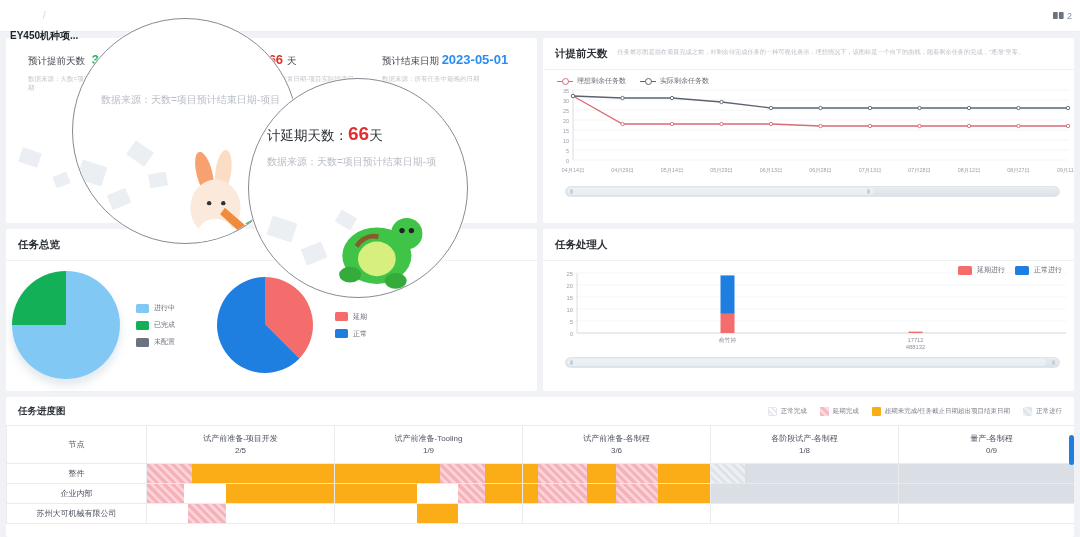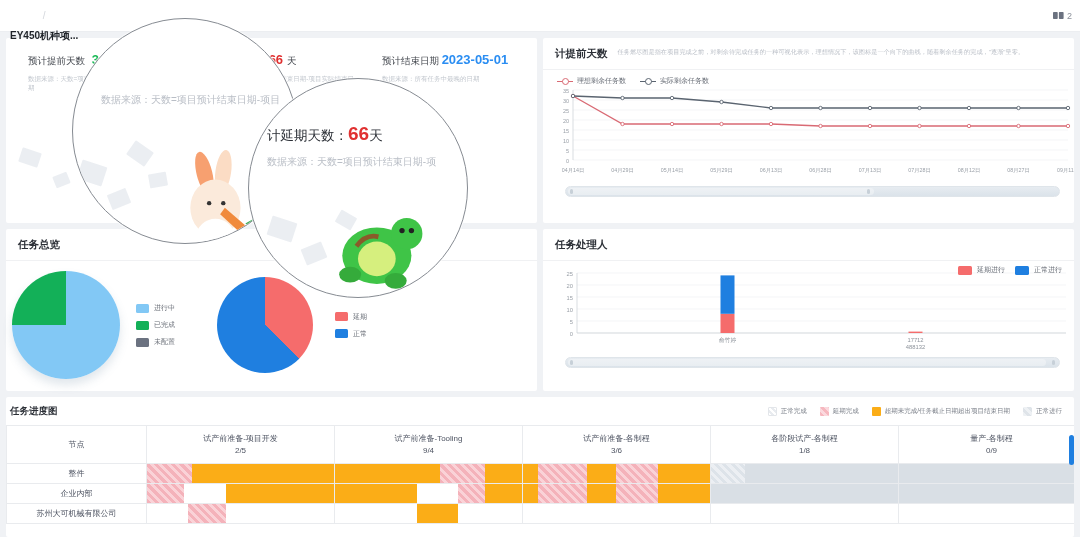--- a/index.html
+++ b/index.html
@@ -121,21 +121,21 @@
   .pie-legend { display: flex; flex-direction: column; gap: 7px; }
   .pl { display: flex; align-items: center; gap: 5px; font-size: 7px; color: #6a6f78; }
   .pl-sw { width: 13px; height: 9px; border-radius: 1.5px; }
 
   .ppl-card { height: 162px; }
   .ppl-legend { position: absolute; right: 12px; top: 36px; display: flex; gap: 10px; }
   .ppl-legend .pl-sw { width: 14px; height: 9px; }
 
   
   .prog-card { height: 140px; margin: 0 6px; overflow: hidden; }
-  .prog-hd { display:flex; align-items:center; padding: 8px 12px 7px 4px; text-align: right; }
+  .prog-hd { display:flex; align-items:center; padding: 8px 12px 7px 12px; text-align: right; }
   .prog-title { font-size: 9.5px; color: #2b2f36; font-weight: bold; }
   .prog-legend { margin-left: auto; display: flex; gap: 13px; align-items: center; }
   .plg { display: flex; align-items: center; gap: 4px; font-size: 6.5px; color: #7a7f88; }
   .plg-sw { width: 9px; height: 9px; border-radius: 1px; }
   .hatch-white { background:
       repeating-linear-gradient(45deg,#fff 0 2px,#e8ebef 2px 4px); border:1px solid #e3e6ea; }
   .hatch-pink { background:
       repeating-linear-gradient(45deg,#f6b8bf 0 3px,#fbd9de 3px 6px); }
   .hatch-grey { background:
       repeating-linear-gradient(45deg,#eef1f4 0 3px,#dfe4e9 3px 6px); }
@@ -503,21 +503,21 @@
         <tr>
           <th>
             <span class="n">节点</span>
           </th>
           <th>
             <span class="n">试产前准备-项目开发</span>
             <span class="n">2/5</span>
           </th>
           <th>
             <span class="n">试产前准备-Tooling</span>
-            <span class="n">9/4</span>
+            <span class="n">1/9</span>
           </th>
           <th>
             <span class="n">试产前准备-各制程</span>
             <span class="n">3/6</span>
           </th>
           <th>
             <span class="n">各阶段试产-各制程</span>
             <span class="n">1/8</span>
           </th>
           <th>

